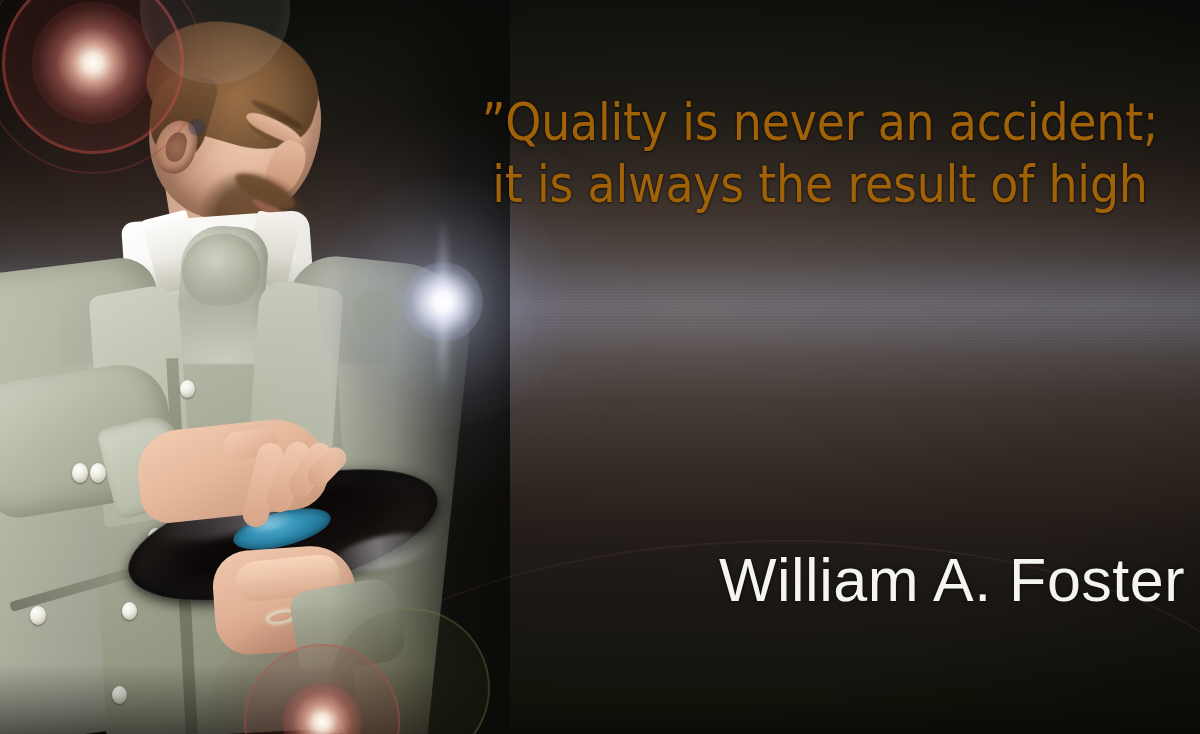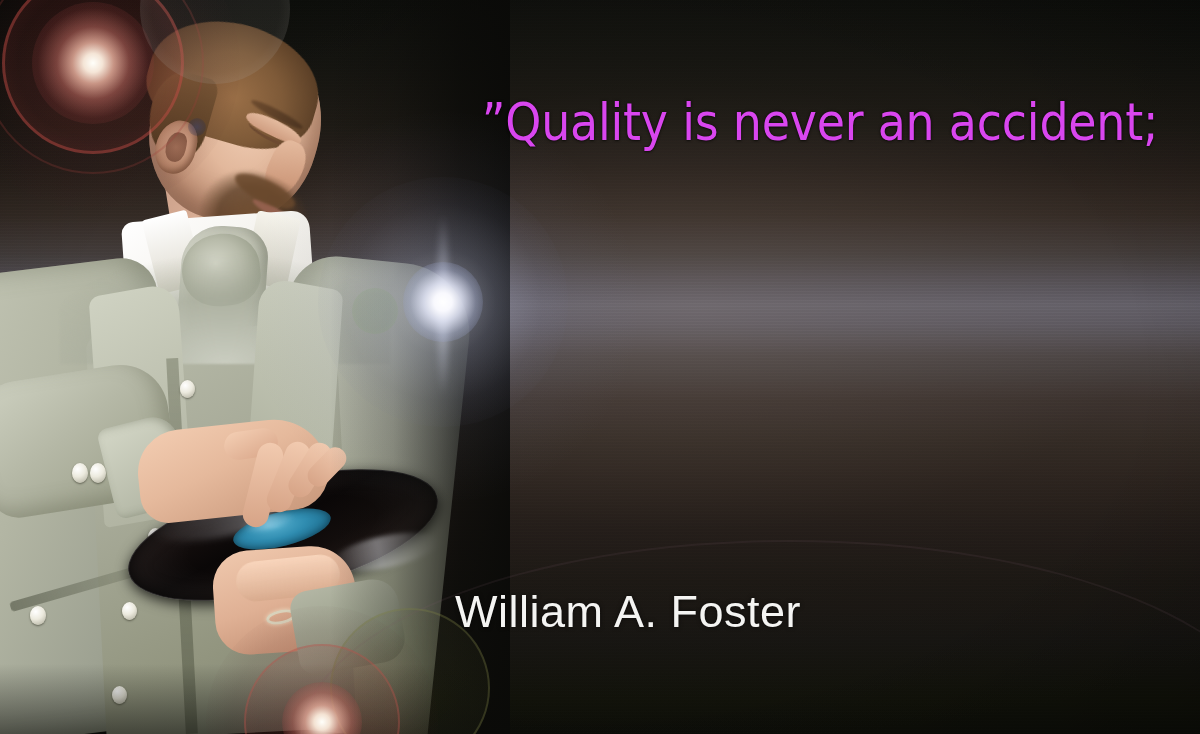--- a/index.html
+++ b/index.html
@@ -489,31 +489,31 @@
     left:455px;top:92px;width:730px;
     text-align:center;
     z-index:40;
   }
   .quote-line{
     display:block;
     font-family:"DejaVu Sans Condensed","Liberation Sans Narrow","Liberation Sans", sans-serif;
     font-stretch:condensed;
     font-size:51px;
     line-height:62px;
-    color:#d946ef;
+    color:#a16207;
     letter-spacing:-0.2px;
     white-space:nowrap;
     text-shadow:0 0 3px rgba(0,0,0,.55), 0 1px 2px rgba(0,0,0,.45);
   }
   #attribution{
     position:absolute;
-    left:455px;top:584px;width:730px;
-    text-align:left;
+    left:455px;top:552px;width:730px;
+    text-align:right;
     font-family:"Liberation Sans","DejaVu Sans",sans-serif;
-    font-size:45px;
+    font-size:61px;
     line-height:56px;
     color:#f4f4f2;
     letter-spacing:.5px;
     z-index:40;
     text-shadow:0 0 4px rgba(0,0,0,.6);
   }
 </style>
 </head>
 <body>
 
@@ -604,17 +604,18 @@
   <div class="flare flare-main-core"></div>
 
   <div class="flare flare-arc"></div>
   <div class="flare flare-olive"></div>
   <div class="flare flare-bot-halo"></div>
   <div class="flare flare-bot-ring"></div>
   <div class="flare flare-bot-core"></div>
 
   <div id="text-block">
     <span class="quote-line">”Quality is never an accident;</span>
+    <span class="quote-line">it is always the result of high</span>
   </div>
 
   <div id="attribution">William A. Foster</div>
 
 </div>
 
 </body></html>

